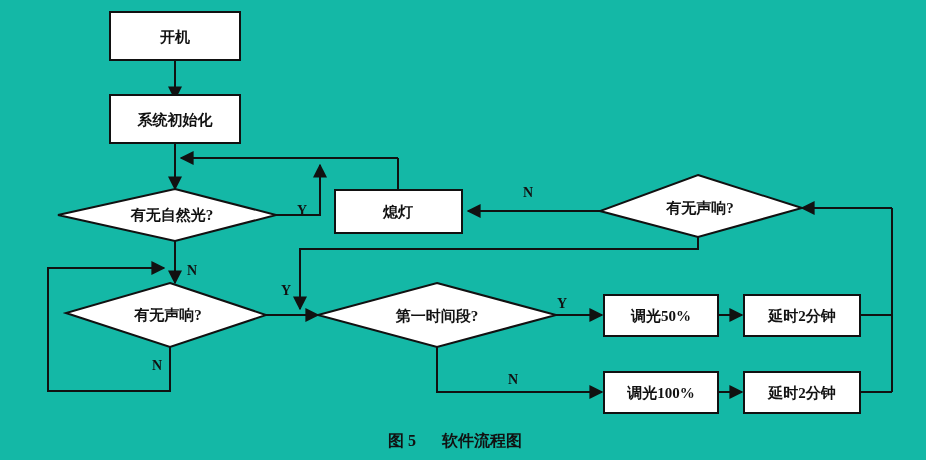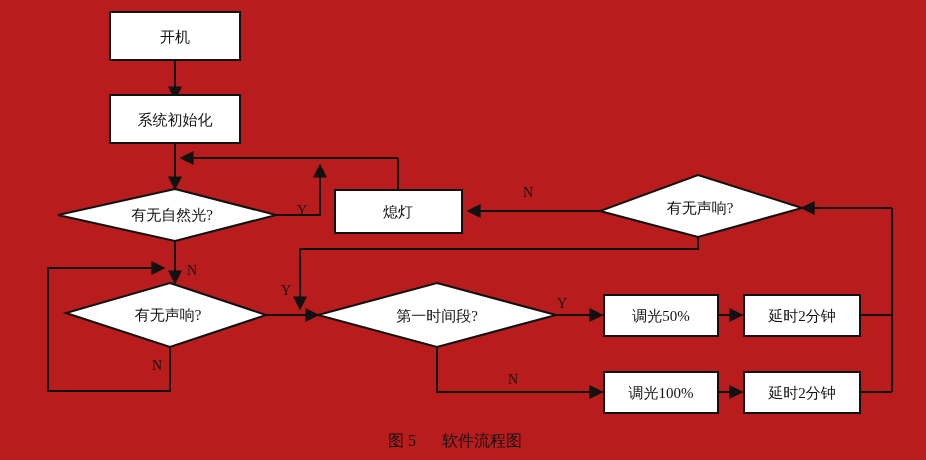--- a/index.html
+++ b/index.html
@@ -1,17 +1,17 @@
 <!DOCTYPE html>
 <html><head>
 <meta charset="utf-8">
 <style>
   html,body{margin:0;padding:0;background:#ffffff;}
   body{width:926px;height:460px;font-family:"Liberation Serif","DejaVu Serif",serif;}
-  #canvas{position:relative;width:926px;height:460px;overflow:hidden;background:#b91c1c;}
+  #canvas{position:relative;width:926px;height:460px;overflow:hidden;background:#14b8a6;font-weight:bold;}
   svg{display:block;}
   .nodeText{font-family:"Liberation Serif","DejaVu Serif",serif;font-size:15px;fill:#111;}
   .edgeLabel{font-family:"Liberation Serif","DejaVu Serif",serif;font-size:14px;fill:#111;}
   .caption{font-family:"Liberation Serif","DejaVu Serif",serif;font-size:16px;fill:#111;}
   .shape{fill:#ffffff;stroke:#111111;stroke-width:2;}
   .link{stroke:#111111;stroke-width:2;fill:none;}
 </style>
 </head>
 <body>
 

